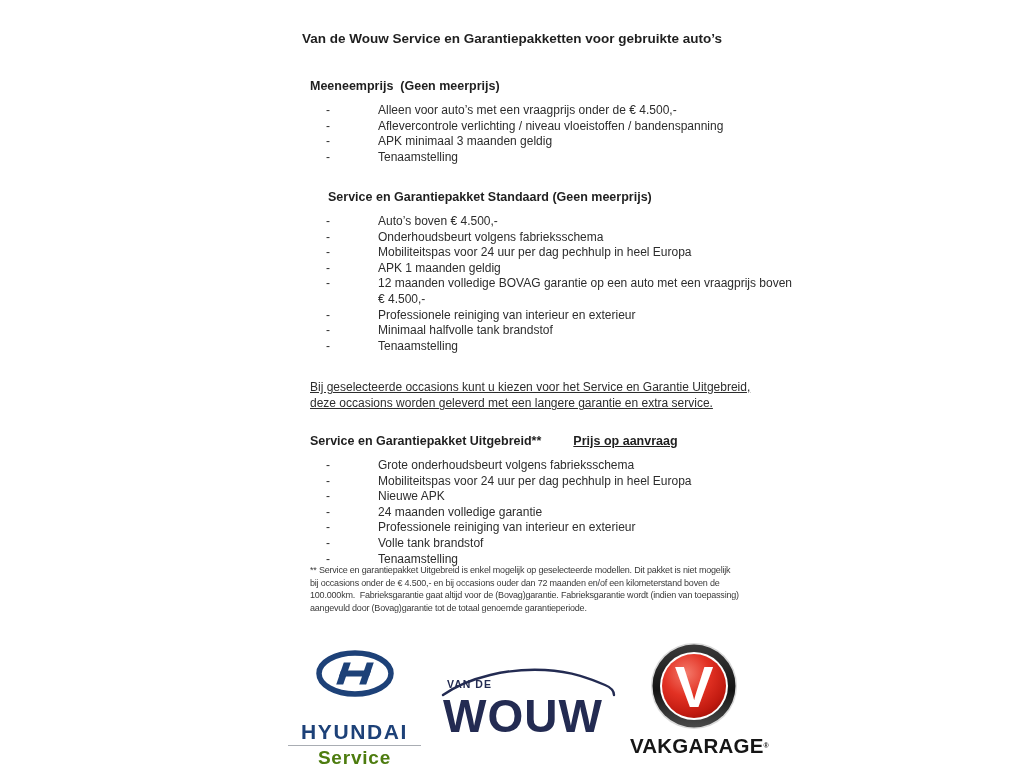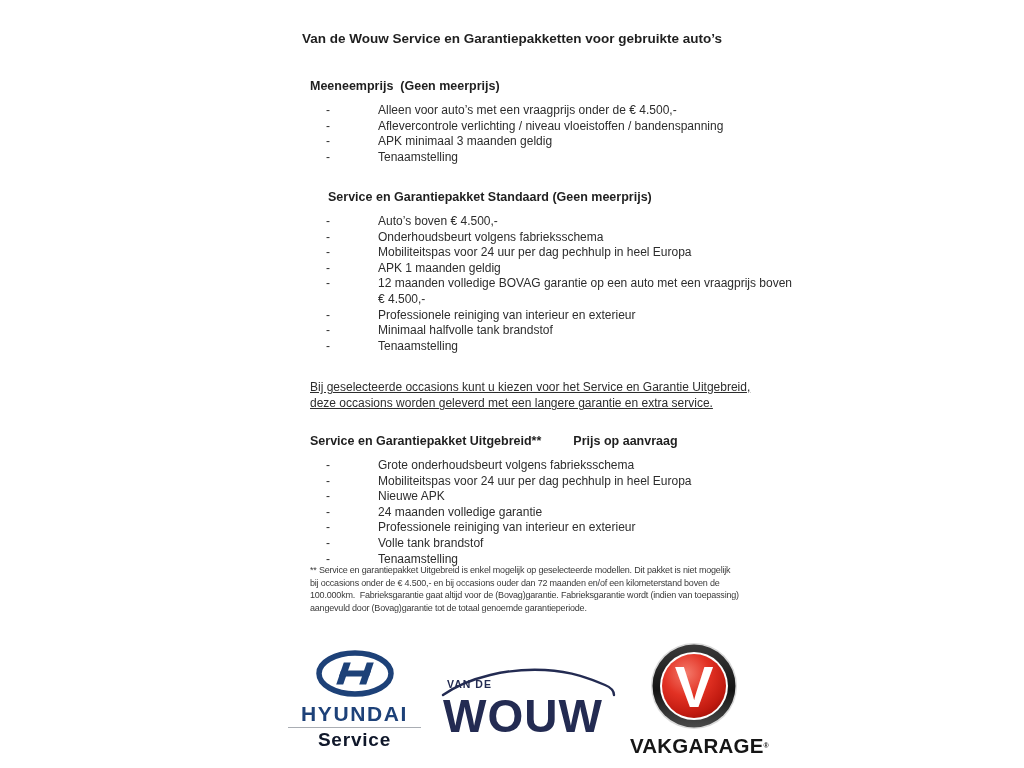--- a/index.html
+++ b/index.html
@@ -15,43 +15,43 @@
     font-size:13.5px;font-weight:bold;color:#1f1f1f;white-space:pre;
   }
 
   .heading{
     position:absolute;left:310px;font-size:12.5px;font-weight:bold;color:#1f1f1f;
     white-space:pre;
   }
   .h-sec1{top:79px;}
   .h-sec2{top:190px;margin-left:18px;}
   .h-sec3{top:434px;display:flex;}
-  .price-note{margin-left:32px;white-space:pre;}
+  .price-note{margin-left:32px;white-space:pre;text-decoration:underline;}
 
   .list{position:absolute;left:310px;padding-left:16px;}
   .l-sec1{top:103px;}
   .l-sec2{top:214px;}
   .l-sec3{top:458px;}
   .li{display:flex;font-size:12px;line-height:15.6px;color:#2d2d2d;}
   .dash{flex:0 0 17px;}
   .li-text{white-space:pre;margin-left:35px;}
 
   .para{position:absolute;left:310px;top:379px;font-size:12px;line-height:16.4px;color:#2d2d2d;}
   .para .line{white-space:pre;text-decoration:underline;}
 
   .footnote{position:absolute;left:310px;top:564px;font-size:9px;line-height:12.6px;color:#3a3a3a;letter-spacing:-0.2px;}
   .footnote .line{white-space:pre;}
 
   .logos{position:absolute;left:0;top:640px;width:1024px;height:128px;}
 
   
   .hyundai{position:absolute;left:288px;top:10px;width:133px;text-align:center;}
-  .hyundai-wordmark{font-size:21px;font-weight:bold;color:#1d4178;letter-spacing:1.6px;line-height:21px;margin-top:2px;white-space:nowrap;}
+  .hyundai-wordmark{font-size:21px;font-weight:bold;color:#1d4178;letter-spacing:1.6px;line-height:21px;margin-top:20px;white-space:nowrap;}
   .hyundai-divider{border:none;border-top:1.5px solid #a9adb3;margin:3px 0 1px 0;}
-  .hyundai-sub{font-size:19px;font-weight:bold;color:#0f172a;letter-spacing:0.8px;line-height:21px;}
+  .hyundai-sub{font-size:19px;font-weight:bold;color:#4d7c0f;letter-spacing:0.8px;line-height:21px;}
 
   
   .wouw{position:absolute;left:441px;top:24px;width:178px;height:76px;}
 
   
   .vakgarage{position:absolute;left:630px;top:1px;width:128px;text-align:center;}
   .vak-wordmark{font-size:20.5px;font-weight:bold;color:#161616;letter-spacing:0.2px;line-height:22px;white-space:nowrap;}
   .vak-reg{font-size:7px;vertical-align:top;}
 </style>
 </head>

